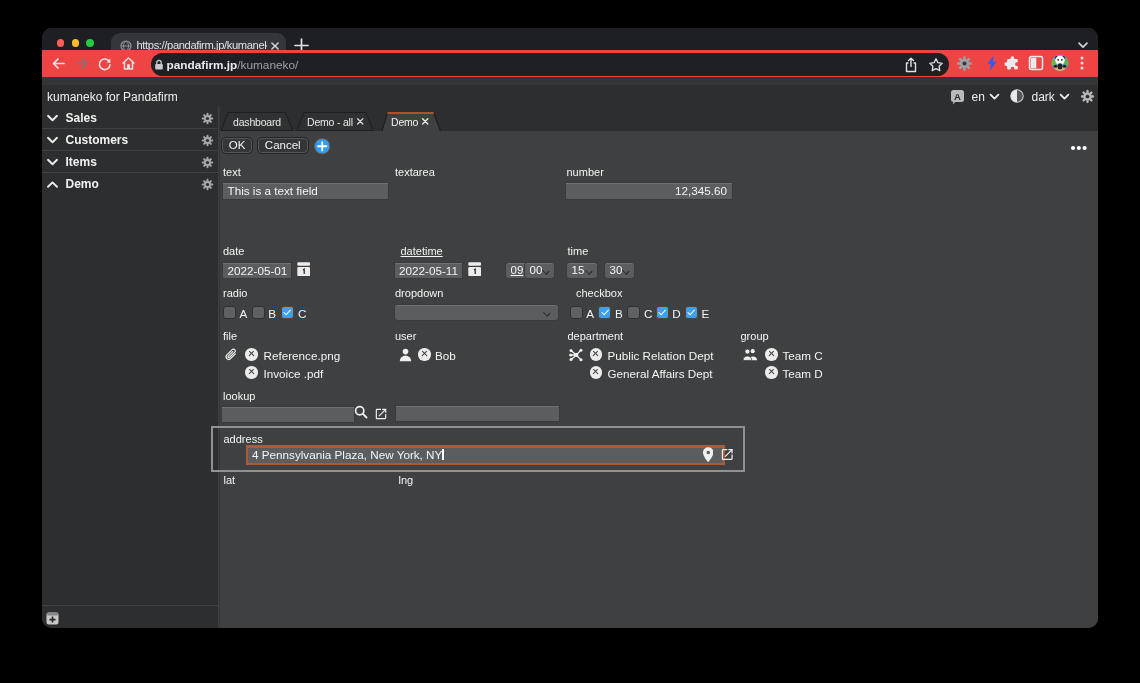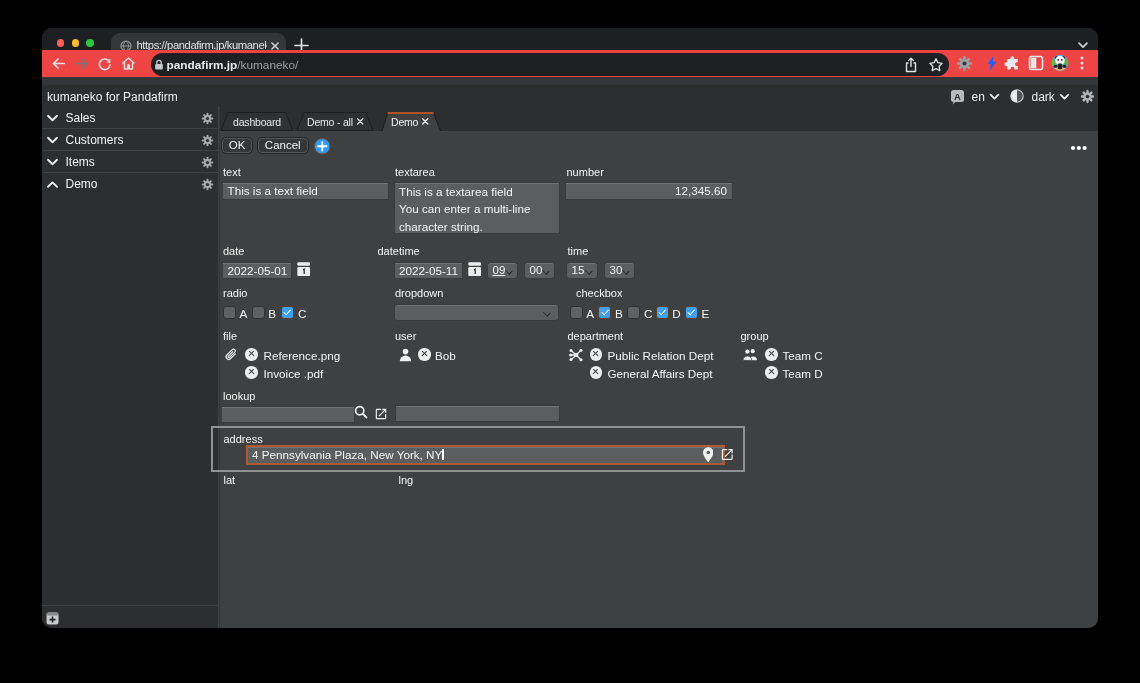--- a/index.html
+++ b/index.html
@@ -15,21 +15,21 @@
   
   #toolbar{position:absolute;left:0;top:22px;width:1056px;height:27px;background:#ef4444;}
   #pill{position:absolute;left:108.5px;top:3px;width:798px;height:23px;border-radius:11.5px;background:#1f2023;}
   #pill .url{position:absolute;left:16px;top:4.6px;font-size:11.8px;color:#e8eaed;}
   #pill .url .dim{color:#9aa0a6;}
   
   #apphead{position:absolute;left:0;top:57px;width:1056px;height:22px;background:#2d2e2f;}
   #apphead .t{position:absolute;left:5px;top:5px;font-size:12px;color:#f0f0f0;}
   
   #sidebar{position:absolute;left:0;top:79px;width:176.5px;height:521px;background:#2d2e2f;border-right:1px solid #3e4042;}
-  .srow{position:absolute;left:0;width:176.5px;height:22px;border-bottom:1px solid #3f4041;}
+  .srow{position:absolute;left:0;width:176.5px;height:22px;border-bottom:1px solid #3f4041;font-weight:bold;}
   .srow .lbl{position:absolute;left:23.5px;top:4px;font-size:12px;color:#f2f2f2;}
   
   #main{position:absolute;left:177.5px;top:79px;width:878.5px;height:521px;background:#2d2e2f;}
   #content{position:absolute;left:0;top:24px;width:878.5px;height:497px;background:#3f4041;}
   .flabel{position:absolute;font-size:11px;color:#f4f4f4;white-space:nowrap;}
   .finput{position:absolute;background:#5c5d5e;border:1px solid #393a3b;box-shadow:inset 0 1px 0 rgba(255,255,255,0.13);color:#f4f4f4;font-size:11.7px;white-space:nowrap;overflow:hidden;}
   .btn{position:absolute;height:17.5px;border:1px solid #242526;border-radius:5px;background:#353637;color:#f2f2f2;font-size:11.5px;text-align:center;line-height:15.5px;box-shadow:inset 0 0 0 1px rgba(255,255,255,0.16);}
   .chk{position:absolute;width:13px;height:13px;border-radius:3px;background:#606162;border:1px solid #2f3031;}
   .chk.on{background:#3da0f3;border-color:#63411f;}
   .clab{position:absolute;font-size:11.7px;color:#f4f4f4;}
@@ -288,39 +288,38 @@
           </svg>
       <svg class="abs" style="left:850px;top:12.5px;" width="18" height="8" viewBox="0 0 18 8" fill="#fff">
             <circle cx="3" cy="4" r="2.1"></circle>
             <circle cx="8.8" cy="4" r="2.1"></circle>
             <circle cx="14.6" cy="4" r="2.1"></circle>
           </svg>
 
       <div class="flabel" style="left:3.5px;top:35px;">text</div>
       <div class="finput" style="left:2.5px;top:51px;width:166.5px;height:18px;line-height:16px;padding-left:4.5px;">This is a text field</div>
       <div class="flabel" style="left:175.5px;top:35px;">textarea</div>
-      <div class="finput" style="left:174px;top:51px;width:166px;height:52px;line-height:17.4px;padding:0 4.5px;white-space:normal;">This is a textarea field<br>You can enter a multi-line<br>character string.</div>
       <div class="flabel" style="left:347px;top:35px;">number</div>
       <div class="finput" style="left:345px;top:51px;width:168px;height:18px;line-height:16px;padding-right:4.5px;text-align:right;">12,345.60</div>
 
       <div class="flabel" style="left:3.5px;top:113.5px;">date</div>
       <div class="finput" style="left:2.5px;top:130.5px;width:69.5px;height:17.5px;line-height:15.5px;padding-left:4.5px;">2022-05-01</div>
       <svg class="abs" style="left:77px;top:130.5px;" width="13.5" height="14.5" viewBox="0 0 13.5 14.5">
             <rect x="0.3" y="0.3" width="12.9" height="3.4" rx="1.2" fill="#ececec"></rect>
             <rect x="0.3" y="5" width="12.9" height="9.2" rx="1.2" fill="#ececec"></rect>
             <path d="M6 8l1.2-.9V12" fill="none" stroke="#222" stroke-width="1.2"></path>
           </svg>
-      <div class="flabel" style="left:158px;top:113.5px;">datetime</div>
+      <div class="flabel" style="left:181px;top:113.5px;text-decoration:underline;">datetime</div>
       <div class="finput" style="left:174px;top:130.5px;width:69.5px;height:17.5px;line-height:15.5px;padding-left:4.5px;">2022-05-11</div>
       <svg class="abs" style="left:248px;top:130.5px;" width="13.5" height="14.5" viewBox="0 0 13.5 14.5">
             <rect x="0.3" y="0.3" width="12.9" height="3.4" rx="1.2" fill="#ececec"></rect>
             <rect x="0.3" y="5" width="12.9" height="9.2" rx="1.2" fill="#ececec"></rect>
             <path d="M6 8l1.2-.9V12" fill="none" stroke="#222" stroke-width="1.2"></path>
           </svg>
-      <div class="sel" style="left:267px;top:131px;width:31.5px;height:16.5px;line-height:14.5px;padding-left:5px;text-decoration:underline;">09<span class="sc"></span></div>
+      <div class="sel" style="left:285px;top:131px;width:31.5px;height:16.5px;line-height:14.5px;padding-left:5px;text-decoration:underline;">09<span class="sc"></span></div>
       <div class="sel" style="left:304px;top:131px;width:31.5px;height:16.5px;line-height:14.5px;padding-left:5px;">00<span class="sc"></span></div>
       <div class="flabel" style="left:348px;top:113.5px;">time</div>
       <div class="sel" style="left:346px;top:131px;width:32px;height:16.5px;line-height:14.5px;padding-left:5px;">15<span class="sc"></span></div>
       <div class="sel" style="left:384px;top:131px;width:31.5px;height:16.5px;line-height:14.5px;padding-left:5px;">30<span class="sc"></span></div>
 
       <div class="flabel" style="left:3.5px;top:155.5px;">radio</div>
       <span class="chk" style="left:3.5px;top:175px;"></span>
           <span class="clab" style="left:20px;top:175.5px;">A</span>
       <span class="chk" style="left:32.3px;top:175px;"></span>
           <span class="clab" style="left:48.7px;top:175.5px;">B</span>

